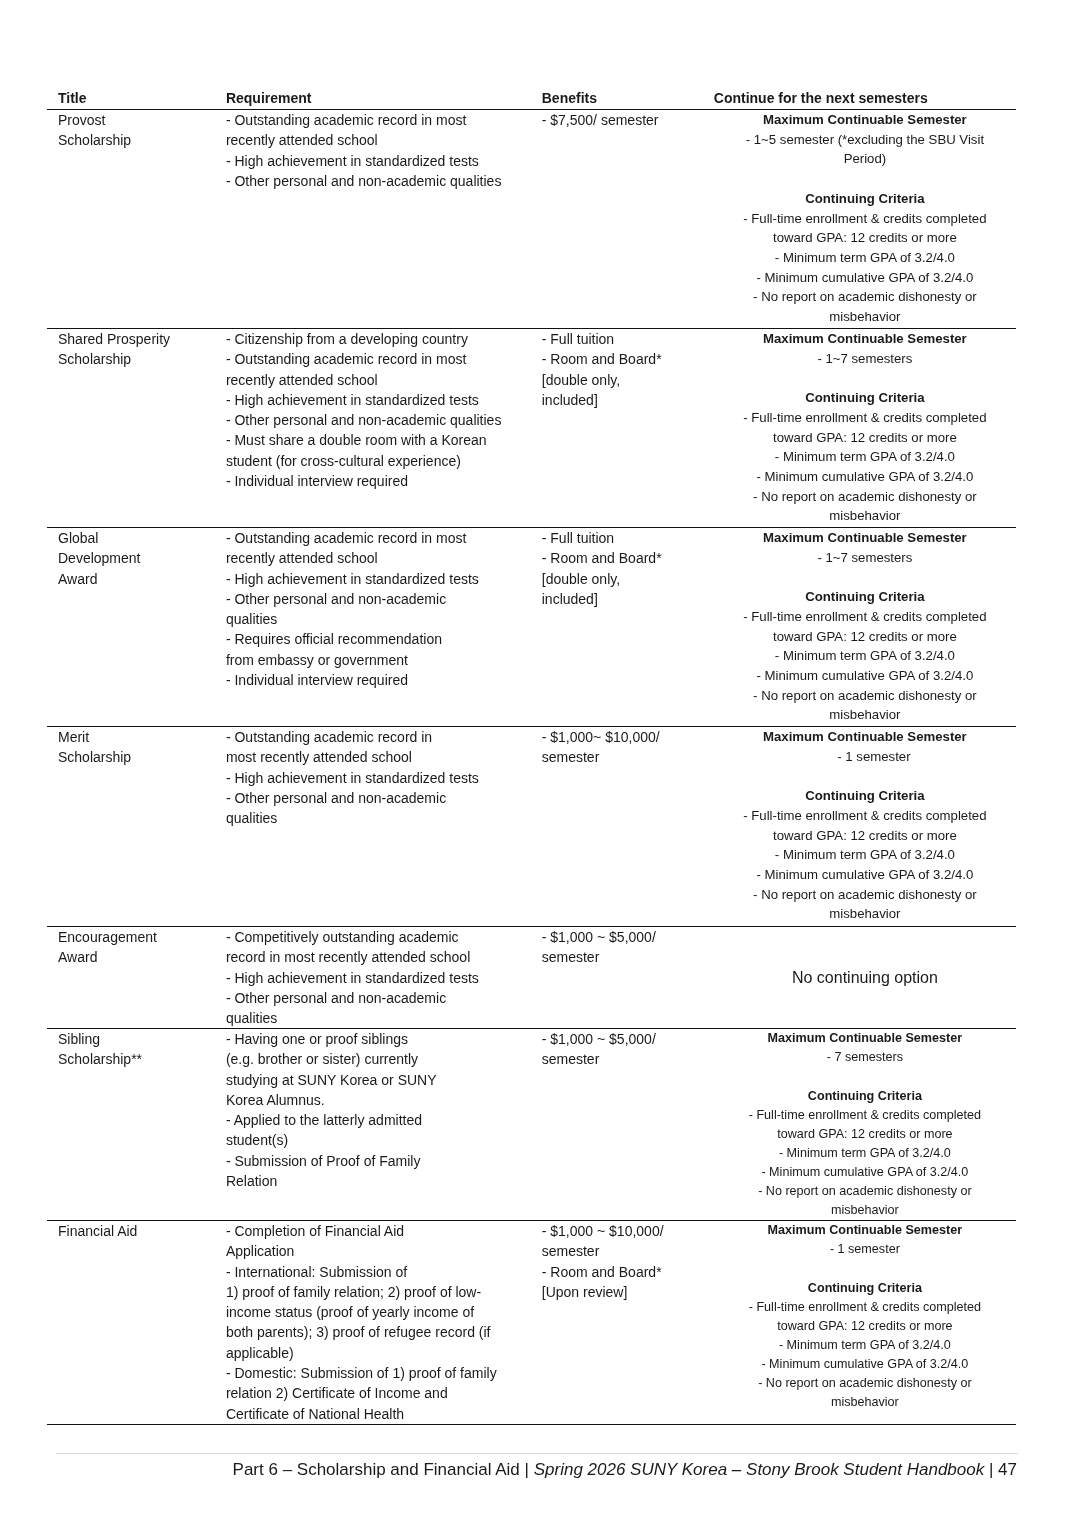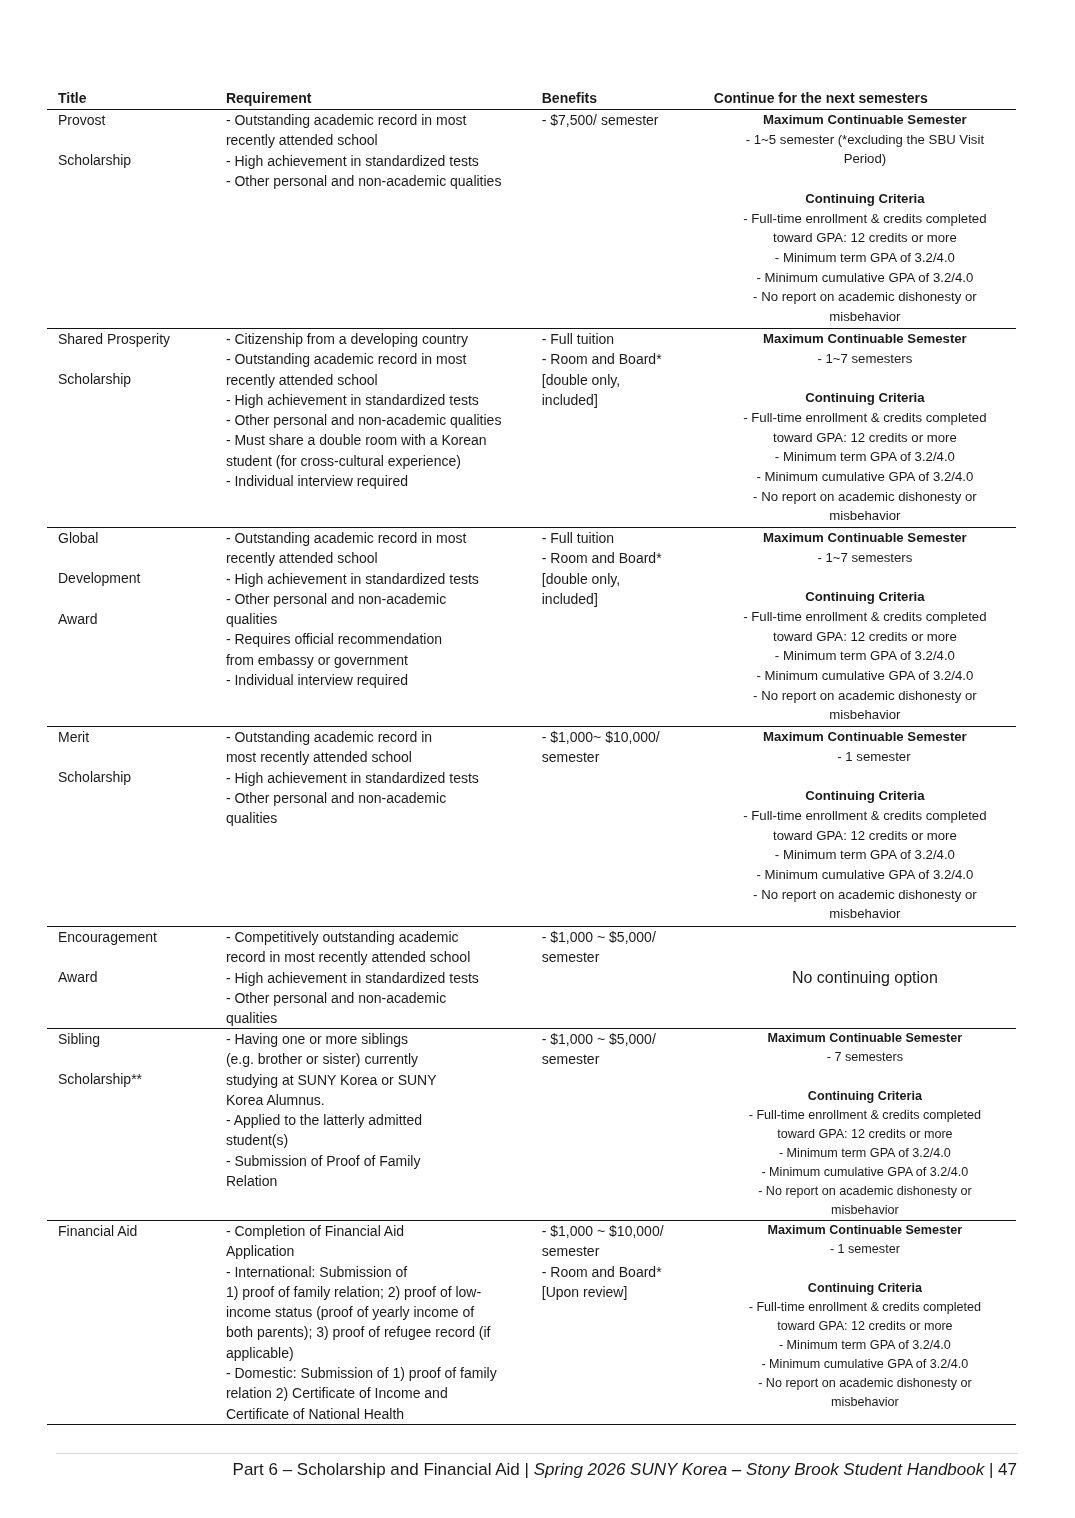--- a/index.html
+++ b/index.html
@@ -16,21 +16,21 @@
   }
   .col-title { width: 156px; padding-left: 11px; box-sizing: border-box; }
   .col-req   { width: 325px; padding-left: 27px; }
   .col-ben   { width: 177px; }
   .col-cont  { width: 311px; }
   .row {
     display: flex; border-bottom: 1.5px solid #111; box-sizing: border-box;
     font-size: 14px; line-height: 20.3px;
   }
   .row > div { display: flex; flex-direction: column; }
-  .row .col-title { padding-left: 11px; gap: 20px; }
+  .row .col-title { padding-left: 11px; }
   .line { white-space: nowrap; }
   .cont { font-size: 13.2px; line-height: 19.7px; justify-content: flex-start !important; align-items: center; }
   .cont .hd { font-weight: bold; }
   .cont .gap { height: 19.7px; }
   .cont.small { font-size: 12.6px; line-height: 19px; }
   .cont.center { justify-content: center !important; font-size: 16px; }
   .indent { padding-left: 18px; }
   .footer-rule {
     position: absolute; left: 56px; top: 1453px; width: 962px; height: 1px; background: #d9d9d9;
   }
@@ -195,21 +195,21 @@
         <div class="col-cont cont center">
           <div class="line">No continuing option</div>
         </div>
       </div>
       <div class="row" style="height: 192px;">
         <div class="col-title">
           <div class="line">Sibling</div>
           <div class="line">Scholarship**</div>
         </div>
         <div class="col-req">
-          <div class="line">- Having one or more siblings</div>
+          <div class="line">- Having one or proof siblings</div>
           <div class="line">(e.g. brother or sister) currently</div>
           <div class="line">studying at SUNY Korea or SUNY</div>
           <div class="line">Korea Alumnus.</div>
           <div class="line">- Applied to the latterly admitted</div>
           <div class="line">student(s)</div>
           <div class="line">- Submission of Proof of Family</div>
           <div class="line">Relation</div>
         </div>
         <div class="col-ben">
           <div class="line">- $1,000 ~ $5,000/</div>

